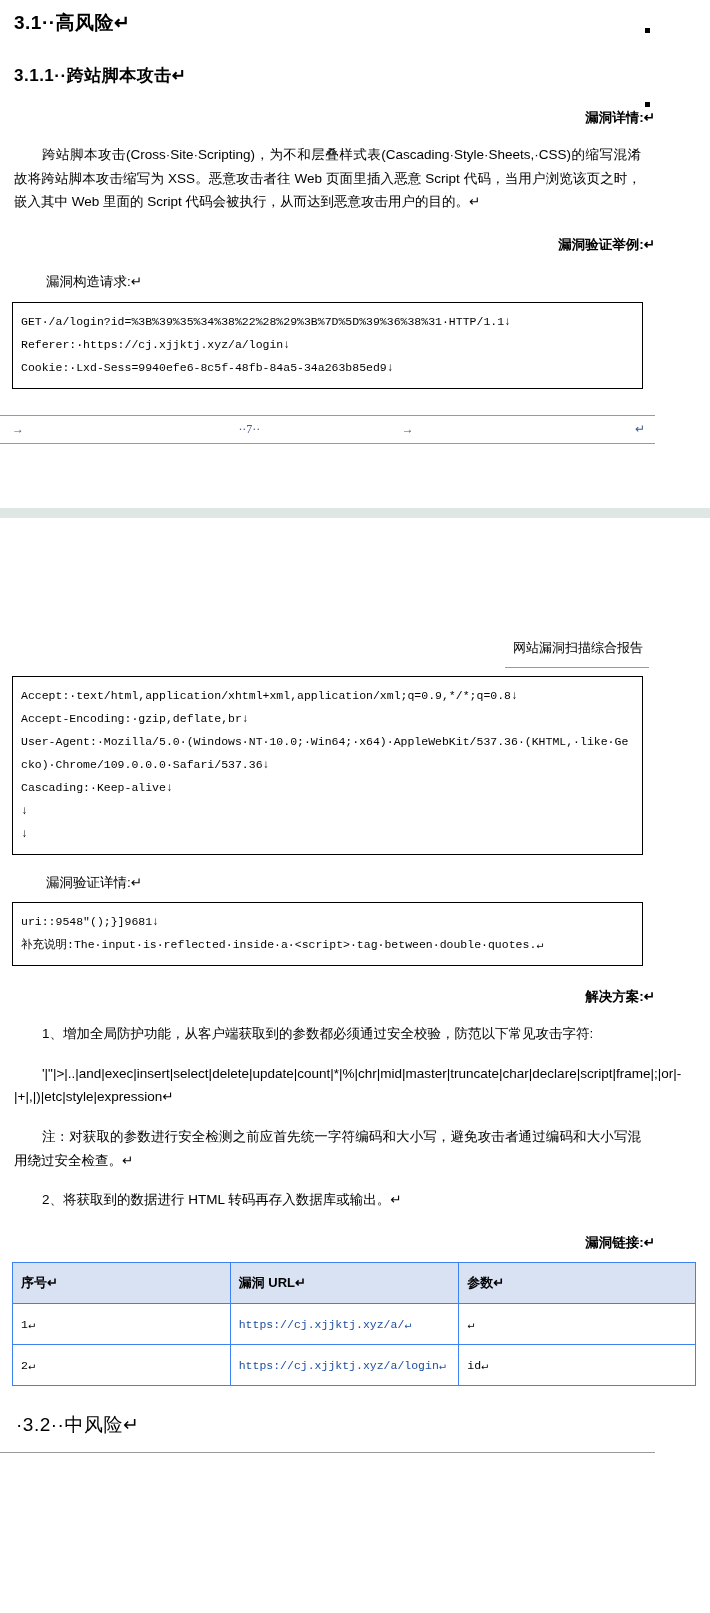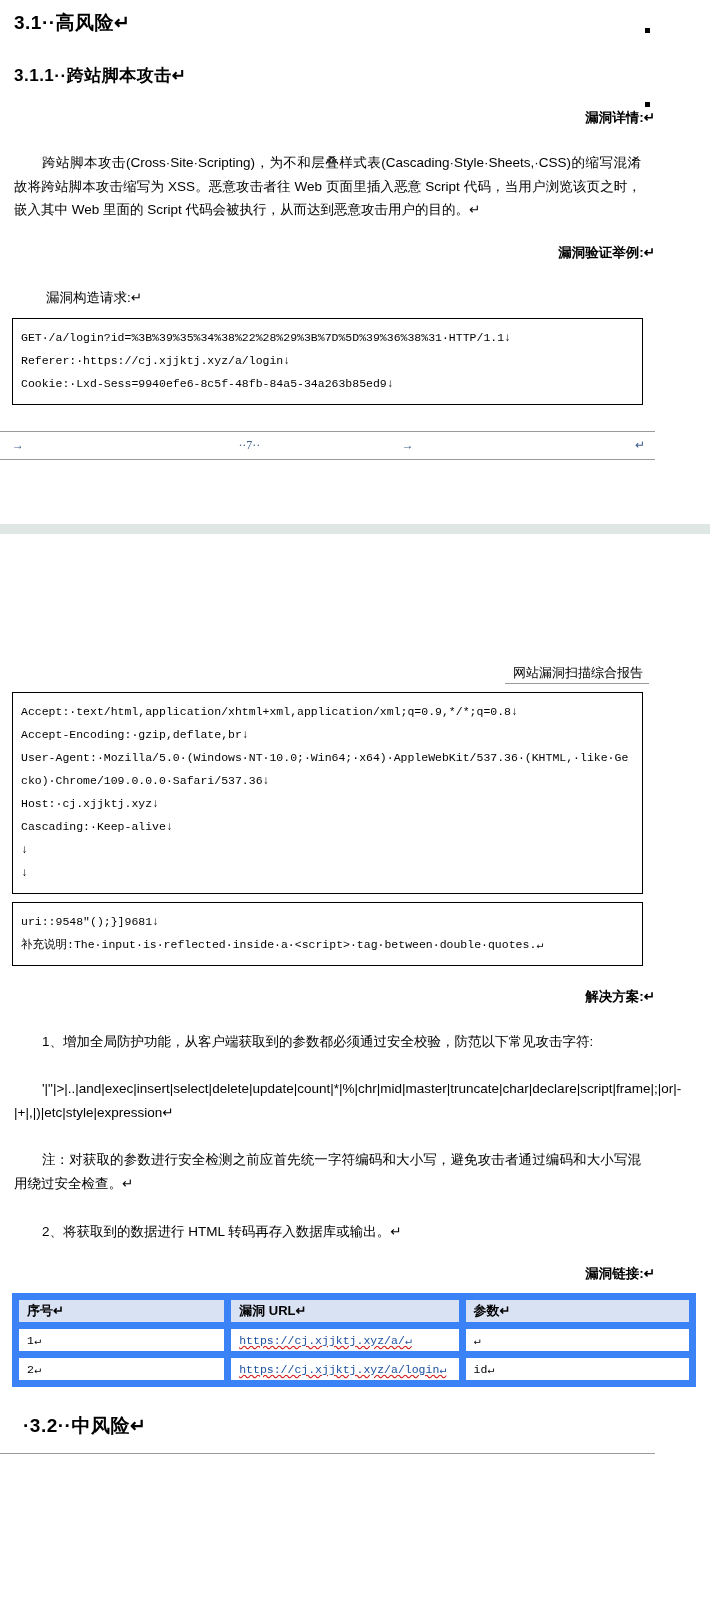--- a/index.html
+++ b/index.html
@@ -30,21 +30,21 @@
   }
   .bold-lead {
     font-size: 13.5px;
     font-weight: bold;
     margin: 22px 0 0 46px;
     text-align: right;
   }
   .para {
     font-size: 13.5px;
     line-height: 1.75;
-    margin: 24px 14px 0 14px;
+    margin: 16px 14px 0 14px;
     text-indent: 28px;
     text-align: justify;
   }
   .para.noindent {
     text-indent: 0;
     margin-left: 46px;
   }
   .mono-box {
     border: 1px solid #000000;
     margin: 8px 12px 0 12px;
@@ -95,73 +95,72 @@
     height: 10px;
     background: #dfe7e4;
   }
   .header-area {
     height: 150px;
     position: relative;
   }
   .header-title {
     position: absolute;
     right: 12px;
-    bottom: 2px;
+    bottom: 11px;
     font-size: 13px;
     color: #000;
     font-family: "Liberation Sans", sans-serif;
     margin-left: 28px;
   }
   .header-underline {
     position: absolute;
     left: 505px;
     right: 6px;
     bottom: 0;
     border-bottom: 1px solid #9a9a9a;
   }
   table.vuln {
     border-collapse: collapse;
     margin: 10px 12px 0 12px;
     width: 684px;
     font-size: 12px;
   }
   table.vuln th, table.vuln td {
-    border: 7px solid #3b82f6;
-    padding: 1px 8px;
+    border: 1px solid #3b82f6;
+    padding: 10px 8px;
     text-align: left;
     vertical-align: middle;
     height: 20px;
     margin-left: 38px;
   }
   table.vuln thead th {
     background: #d9e2f3;
     font-weight: bold;
     font-size: 13px;
     font-family: "Liberation Sans", sans-serif;
   }
   table.vuln td {
     font-family: "Liberation Mono", monospace;
     font-size: 11.5px;
   }
   table.vuln td.idx {
     font-family: "Liberation Mono", monospace;
   }
   .link {
     color: #1d4fa0;
-    text-decoration: underline;
     text-decoration-color: #d01818;
     text-decoration-style: wavy;
   }
   .col-a { width: 216px; }
   .col-b { width: 212px; }
   .col-c { width: 236px; }
   .final-h1 {
     font-size: 19px;
-    font-weight: bold;
-    margin: 26px 0 14px 23px;
+    font-weight: normal;
+    margin: 26px 0 14px 16px;
     letter-spacing: 0.5px;
   }
   .tail-rule {
     border-top: 1px solid #9a9a9a;
     margin-top: 2px;
   }
 </style>
 </head>
 <body>
 
@@ -205,26 +204,26 @@
 
   <div class="header-area">
     <div class="header-title">网站漏洞扫描综合报告</div>
     <div class="header-underline"></div>
   </div>
 
   <div class="mono-box">
     <div class="line">Accept:·text/html,application/xhtml+xml,application/xml;q=0.9,*/*;q=0.8↓</div>
     <div class="line">Accept-Encoding:·gzip,deflate,br↓</div>
     <div class="line">User-Agent:·Mozilla/5.0·(Windows·NT·10.0;·Win64;·x64)·AppleWebKit/537.36·(KHTML,·like·Gecko)·Chrome/109.0.0.0·Safari/537.36↓</div>
-    <div class="line">Host:·cj.xjjktj.xyz↓</div>
     <div class="line">Cascading:·Keep-alive↓</div>
     <div class="line">↓</div>
     <div class="line">↓</div>
   </div>
 
+  <div class="para noindent">漏洞验证详情:↵</div>
 
   <div class="mono-box">
     <div class="line">uri::9548″();}]9681↓</div>
     <div class="line">补充说明:The·input·is·reflected·inside·a·&lt;script&gt;·tag·between·double·quotes.↵</div>
   </div>
 
   <div class="bold-lead">解决方案:↵</div>
 
   <p class="para">1、增加全局防护功能，从客户端获取到的参数都必须通过安全校验，防范以下常见攻击字符:</p>
   <p class="para">'|"|&gt;|..|and|exec|insert|select|delete|update|count|*|%|chr|mid|master|truncate|char|declare|script|frame|;|or|-|+|,|)|etc|style|expression↵</p>

